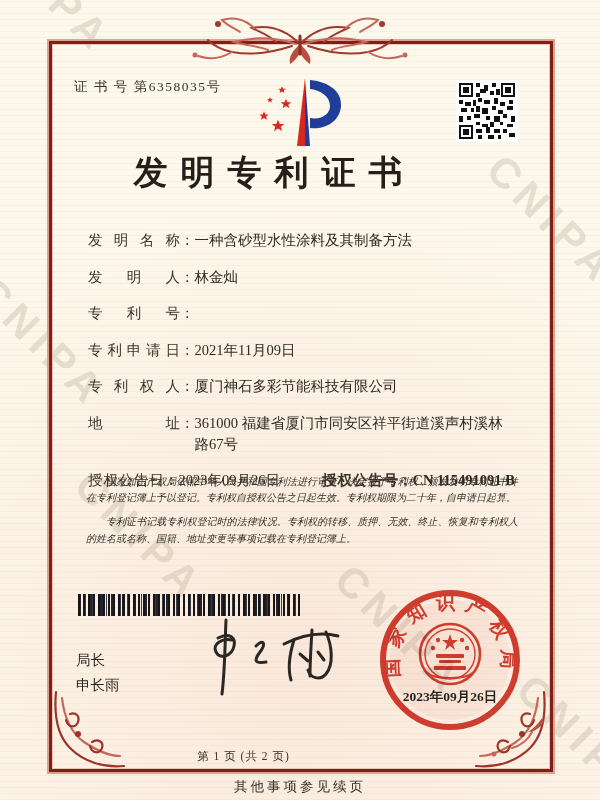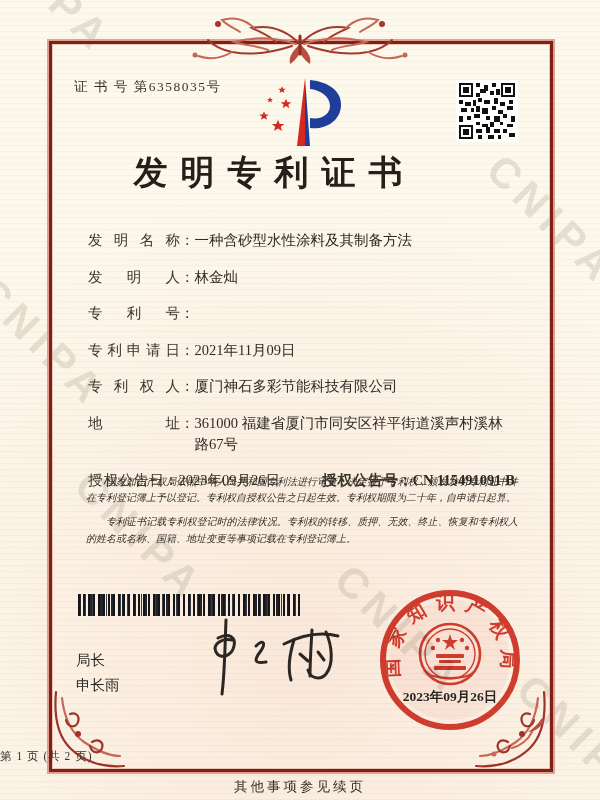--- a/index.html
+++ b/index.html
@@ -81,21 +81,21 @@
   .signer{
     position:absolute;left:76px;top:648px;
     font-family:"Liberation Sans","DejaVu Sans",sans-serif;
     font-size:14.5px;color:#2c2824;line-height:1.75;
   }
   .signature{position:absolute;left:192px;top:612px;}
   
   .seal{position:absolute;left:378px;top:588px;mix-blend-mode:multiply;opacity:.93;}
   
   .page-info{
-    position:absolute;left:0;top:749px;width:487px;
+    position:absolute;left:0;top:749px;width:487px;text-align:center;
     font-size:11.5px;color:#39332c;letter-spacing:1px;
   }
   .footer-note{
     position:absolute;left:0;top:778px;width:600px;text-align:center;
     font-size:13.5px;color:#33302b;letter-spacing:3px;
   }
 </style>
 </head>
 <body>
 

